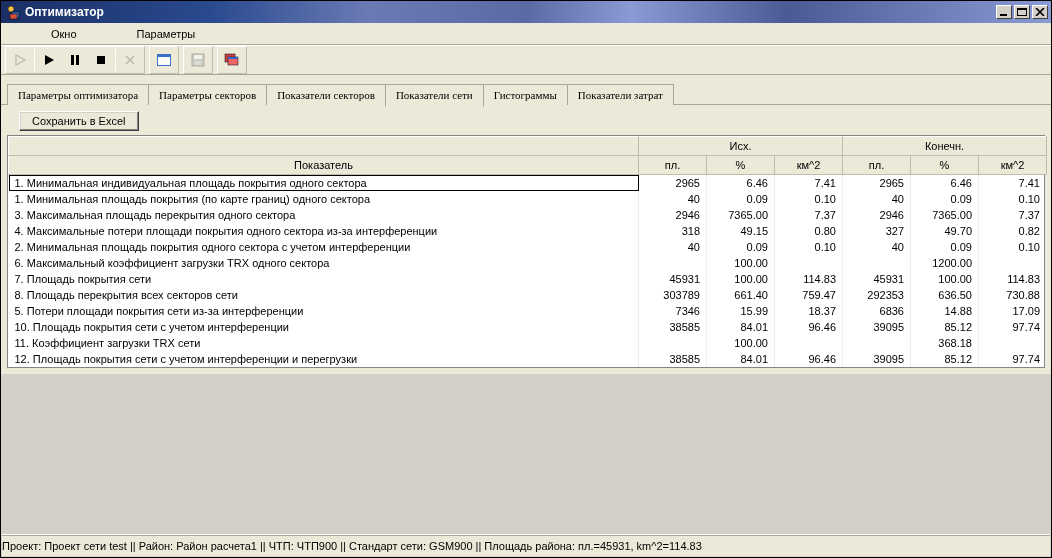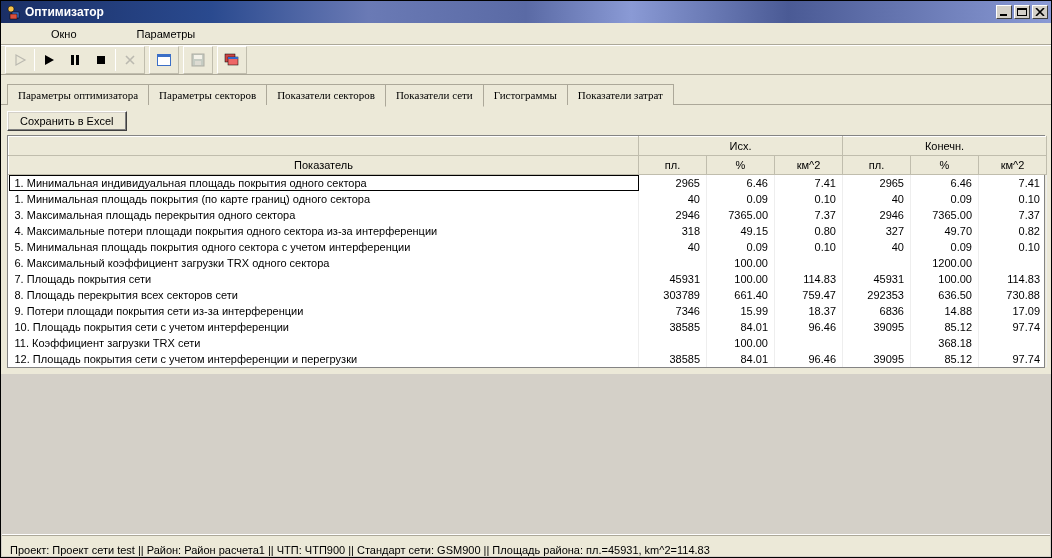--- a/index.html
+++ b/index.html
@@ -104,21 +104,21 @@
       top: 3px;
       z-index: 2;
       padding-bottom: 5px;
     }
 
     
     .content {
       background: #ece9d8;
       padding: 6px;
     }
-    .excel-btn-wrap { margin-bottom: 4px; }
+    .excel-btn-wrap { margin-bottom: 4px; margin-left: 12px; }
     .btn {
       display:inline-block;
       padding: 3px 12px;
       background:#ece9d8;
       border: 1px solid #fff;
       border-right-color:#404040; border-bottom-color:#404040;
       box-shadow: inset -1px -1px 0 #808080, inset 1px 1px 0 #d4d0c8;
       cursor: default;
     }
 
@@ -156,22 +156,22 @@
     col.c-label { width: 630px; }
     col.c-num { width: 68px; }
 
     
     .statusbar {
       position: absolute; left:1px; right:1px; bottom:1px;
       height: 22px;
       background:#ece9d8;
       border-top:1px solid #fff;
       box-shadow: inset 0 1px 0 #aca899;
-      display:flex; align-items:flex-end;
-      padding: 0 8px;
+      display:flex; align-items:center;
+      padding: 0 0;
     }
     .status-text { white-space:nowrap; overflow:hidden; }
     .app-frame { position: relative; width:100%; height:100%; }
   </style>
 </head>
 <body>
 <div class="app-frame">
 
 <div class="titlebar">
   <span class="app-icon">
@@ -339,21 +339,21 @@
             <tr>
               <td class="label">4. Максимальные потери площади покрытия одного сектора из-за интерференции</td>
               <td class="num">318</td>
               <td class="num">49.15</td>
               <td class="num">0.80</td>
               <td class="num">327</td>
               <td class="num">49.70</td>
               <td class="num">0.82</td>
             </tr>
             <tr>
-              <td class="label">5. Минимальная площадь покрытия одного сектора с учетом интерференции</td>
+              <td class="label">2. Минимальная площадь покрытия одного сектора с учетом интерференции</td>
               <td class="num">40</td>
               <td class="num">0.09</td>
               <td class="num">0.10</td>
               <td class="num">40</td>
               <td class="num">0.09</td>
               <td class="num">0.10</td>
             </tr>
             <tr>
               <td class="label">6. Максимальный коэффициент загрузки TRX одного сектора</td>
               <td class="num"></td>
@@ -375,21 +375,21 @@
             <tr>
               <td class="label">8. Площадь перекрытия всех секторов сети</td>
               <td class="num">303789</td>
               <td class="num">661.40</td>
               <td class="num">759.47</td>
               <td class="num">292353</td>
               <td class="num">636.50</td>
               <td class="num">730.88</td>
             </tr>
             <tr>
-              <td class="label">9. Потери площади покрытия сети из-за интерференции</td>
+              <td class="label">5. Потери площади покрытия сети из-за интерференции</td>
               <td class="num">7346</td>
               <td class="num">15.99</td>
               <td class="num">18.37</td>
               <td class="num">6836</td>
               <td class="num">14.88</td>
               <td class="num">17.09</td>
             </tr>
             <tr>
               <td class="label">10. Площадь покрытия сети с учетом интерференции</td>
               <td class="num">38585</td>

